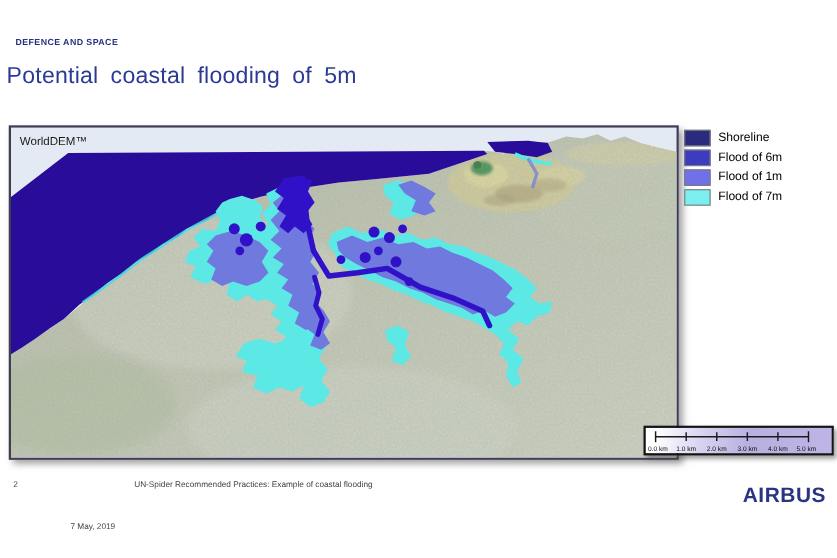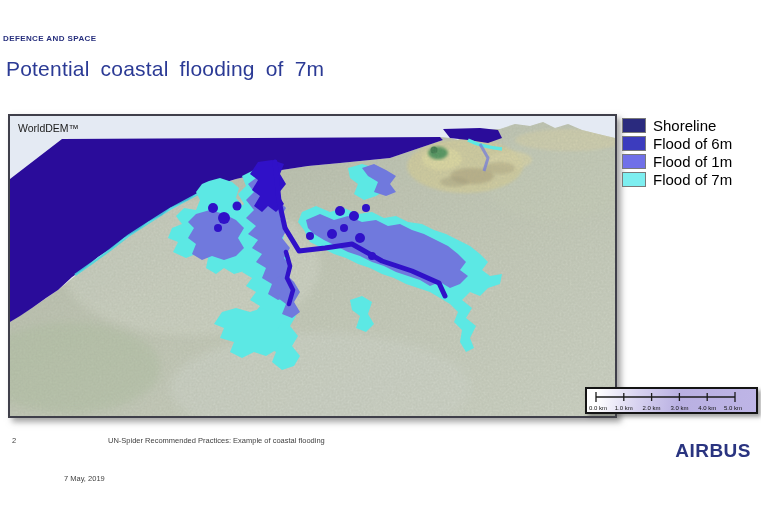--- a/index.html
+++ b/index.html
@@ -1,50 +1,50 @@
 <!DOCTYPE html>
 <html><head>
 <meta charset="utf-8">
 <style>
   html,body{margin:0;padding:0;background:#ffffff;}
   body{width:761px;height:507px;position:relative;overflow:hidden;
        font-family:"Liberation Sans","DejaVu Sans",sans-serif;}
 
-  .eyebrow{position:absolute;left:3px;top:34px;font-size:8px;font-weight:bold;
+  .eyebrow{position:absolute;left:14px;top:34px;font-size:8px;font-weight:bold;
            color:#272f7d;letter-spacing:.4px;}
   .title{position:absolute;left:6px;top:57px;font-size:21px;color:#2b3a95;
          word-spacing:5px;letter-spacing:.2px;}
 
   .map-frame{position:absolute;left:8px;top:114px;width:605px;height:300px;
              border:2px solid #3f3f4a;box-shadow:4px 4px 6px rgba(90,90,90,.55);
              background:#c4b5fd;}
   .map-frame svg{display:block;}
 
   .legend{position:absolute;left:622px;top:118px;}
   .legend-row{display:flex;align-items:center;margin-bottom:3px;height:15px;}
   .swatch{width:24px;height:15px;border:1px solid #7a7a7a;box-sizing:border-box;
           margin-right:7px;flex:0 0 auto;}
-  .legend-label{font-size:15px;color:#000;white-space:nowrap;line-height:15px;}
+  .legend-label{font-size:11px;color:#000;white-space:nowrap;line-height:15px;}
 
   .scalebar{position:absolute;left:585px;top:387px;width:173px;height:27px;
             box-sizing:border-box;border:2px solid #141414;
             background:linear-gradient(99deg,#ffffff 6%,#d8d3f0 30%,#b9b0e2 55%,#beb5e6 100%);
             box-shadow:3px 3px 4px rgba(70,70,70,.5);}
 
   .footer-page{position:absolute;left:12px;top:436px;font-size:7.5px;color:#3f3f3f;}
   .footer-date{position:absolute;left:64px;top:436px;font-size:7.5px;color:#3f3f3f;margin-top:38px;}
-  .footer-note{position:absolute;left:108px;top:436px;font-size:7.5px;color:#3f3f3f;}
+  .footer-note{position:absolute;left:122px;top:436px;font-size:7.5px;color:#3f3f3f;}
   .brand{position:absolute;right:10px;top:427px;font-size:19px;font-weight:900;
          color:#2a3480;letter-spacing:.5px;margin-top:13px;}
 </style>
 </head>
 <body>
 
 <div class="eyebrow">DEFENCE AND SPACE</div>
-<div class="title">Potential coastal flooding of 7m</div>
+<div class="title">Potential coastal flooding of 5m</div>
 
 <div class="map-frame">
   <svg width="605" height="300" viewBox="0 0 605 300">
     <defs>
       <linearGradient id="terr" x1="0" y1="0" x2="1" y2="1">
         <stop offset="0" stop-color="#b7bead"></stop>
         <stop offset="0.45" stop-color="#c8cdbc"></stop>
         <stop offset="1" stop-color="#d6dbce"></stop>
       </linearGradient>
       <filter id="grain" x="0" y="0" width="100%" height="100%">

